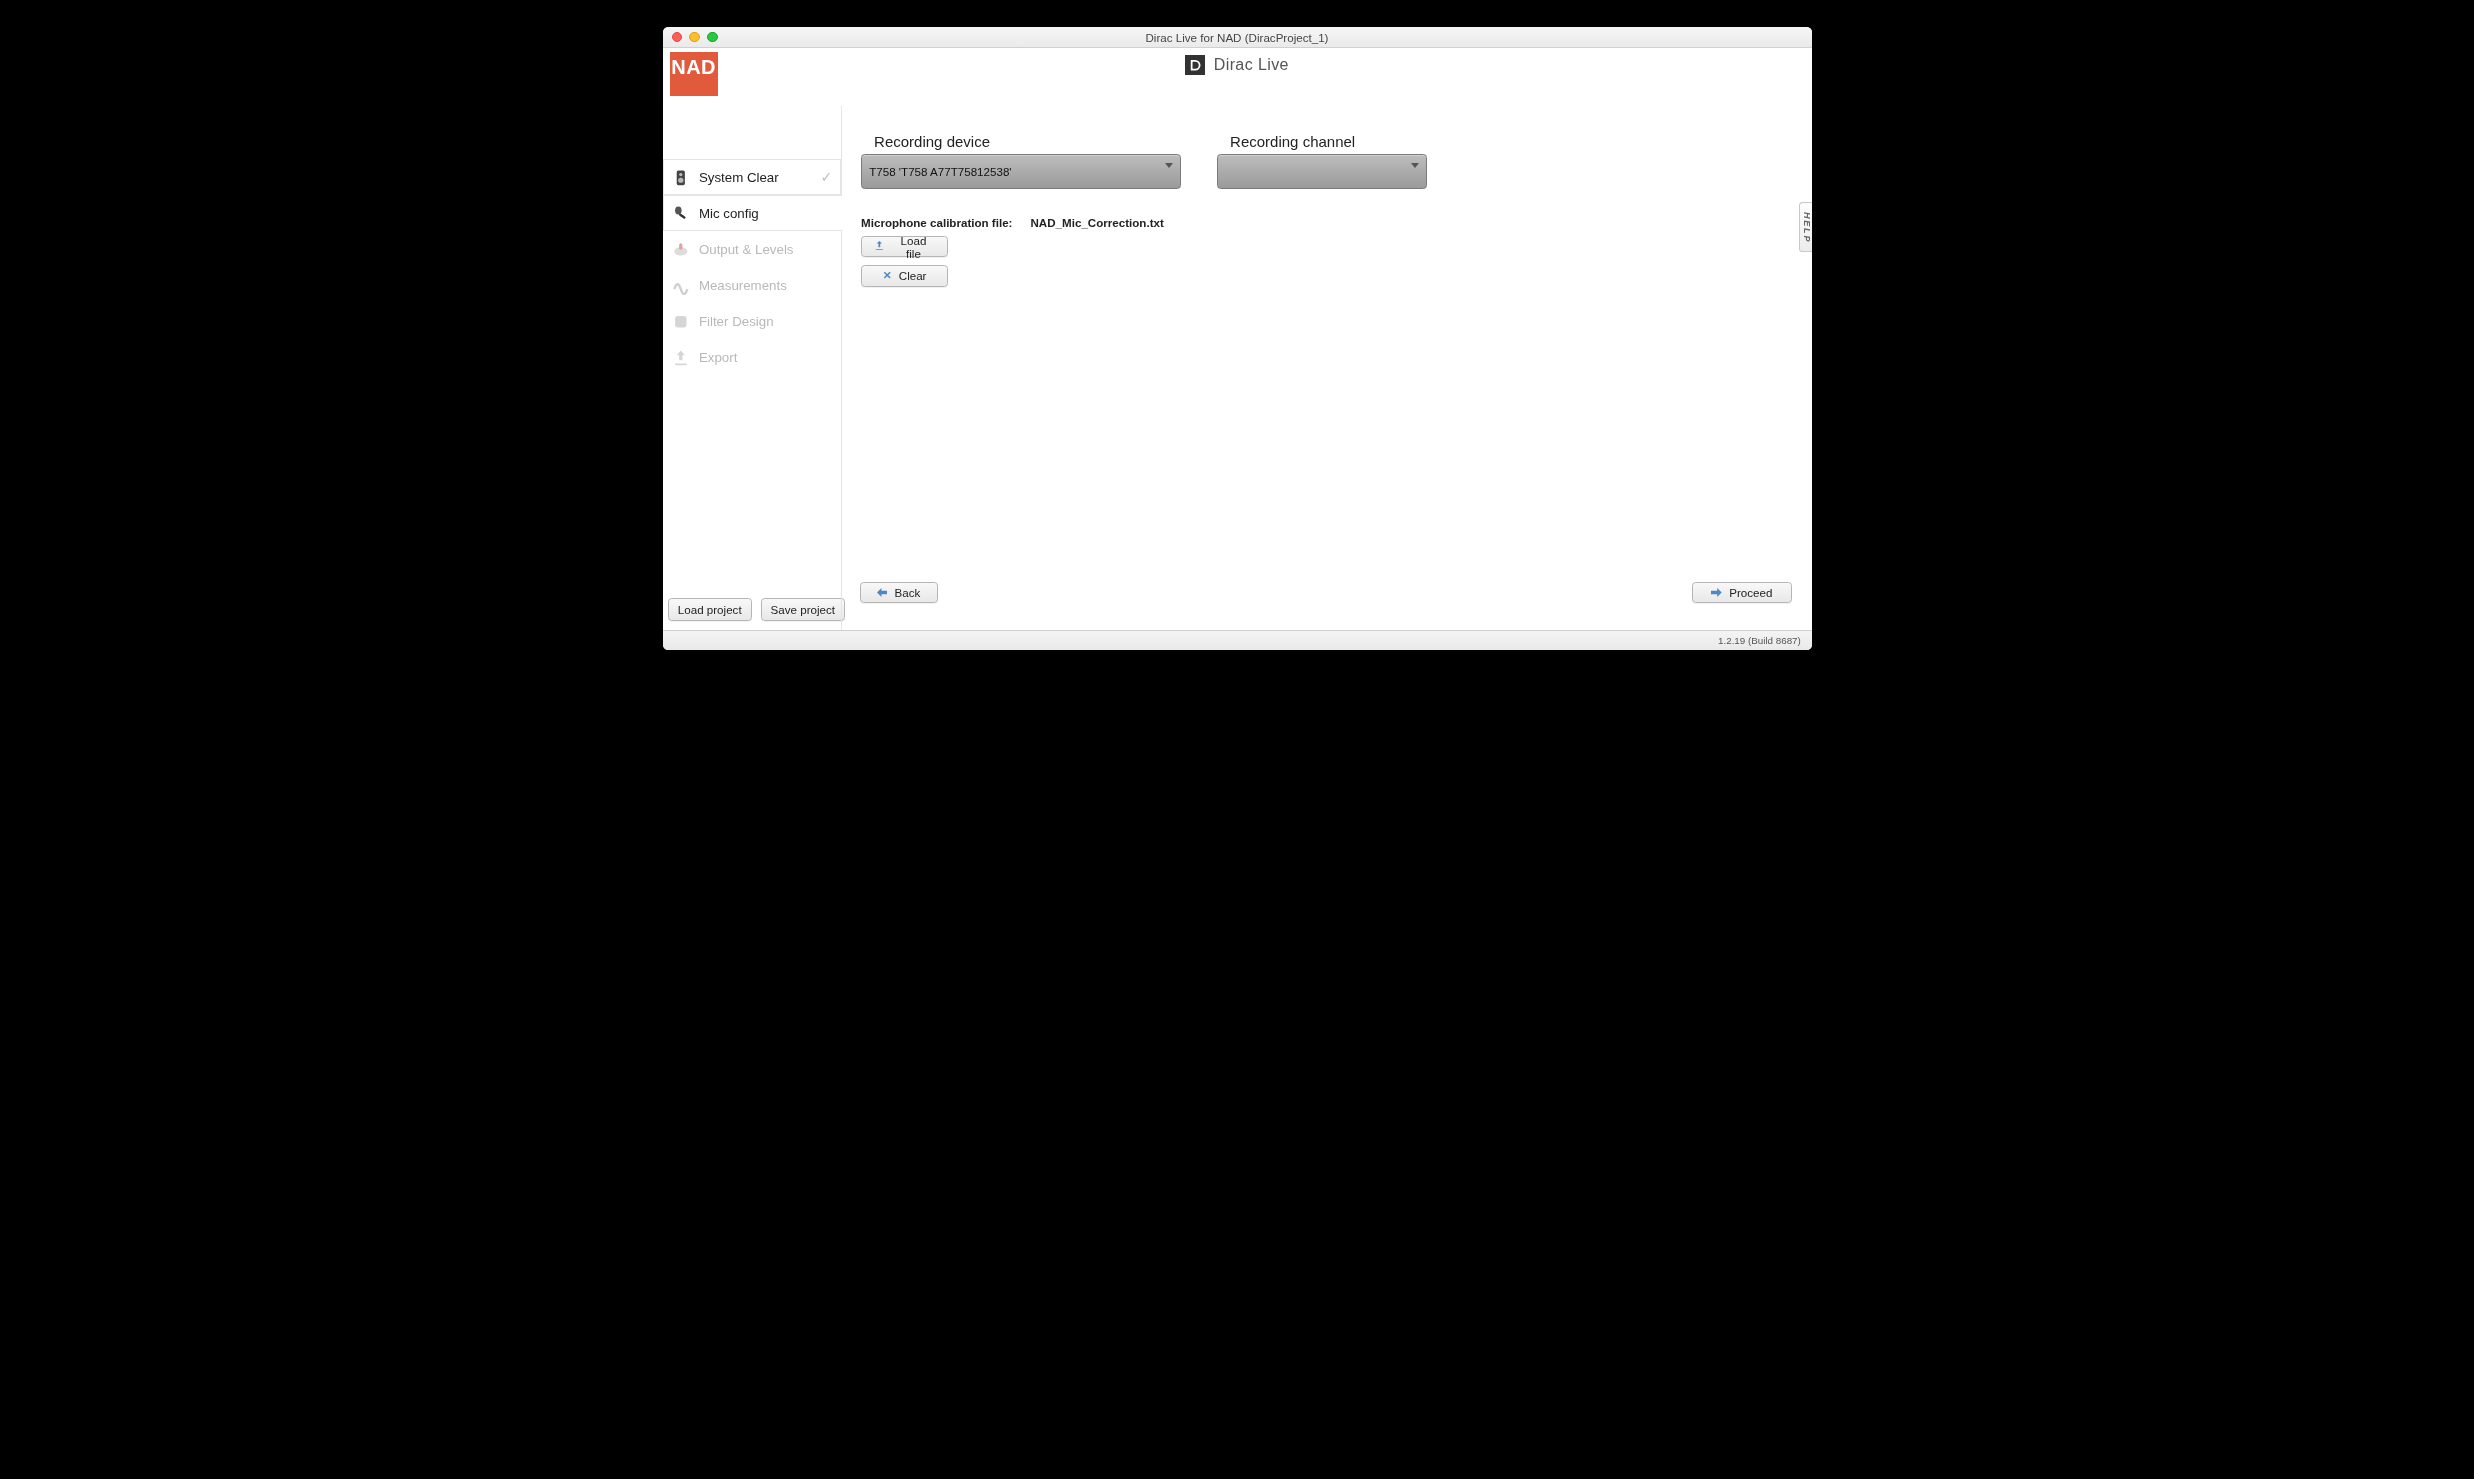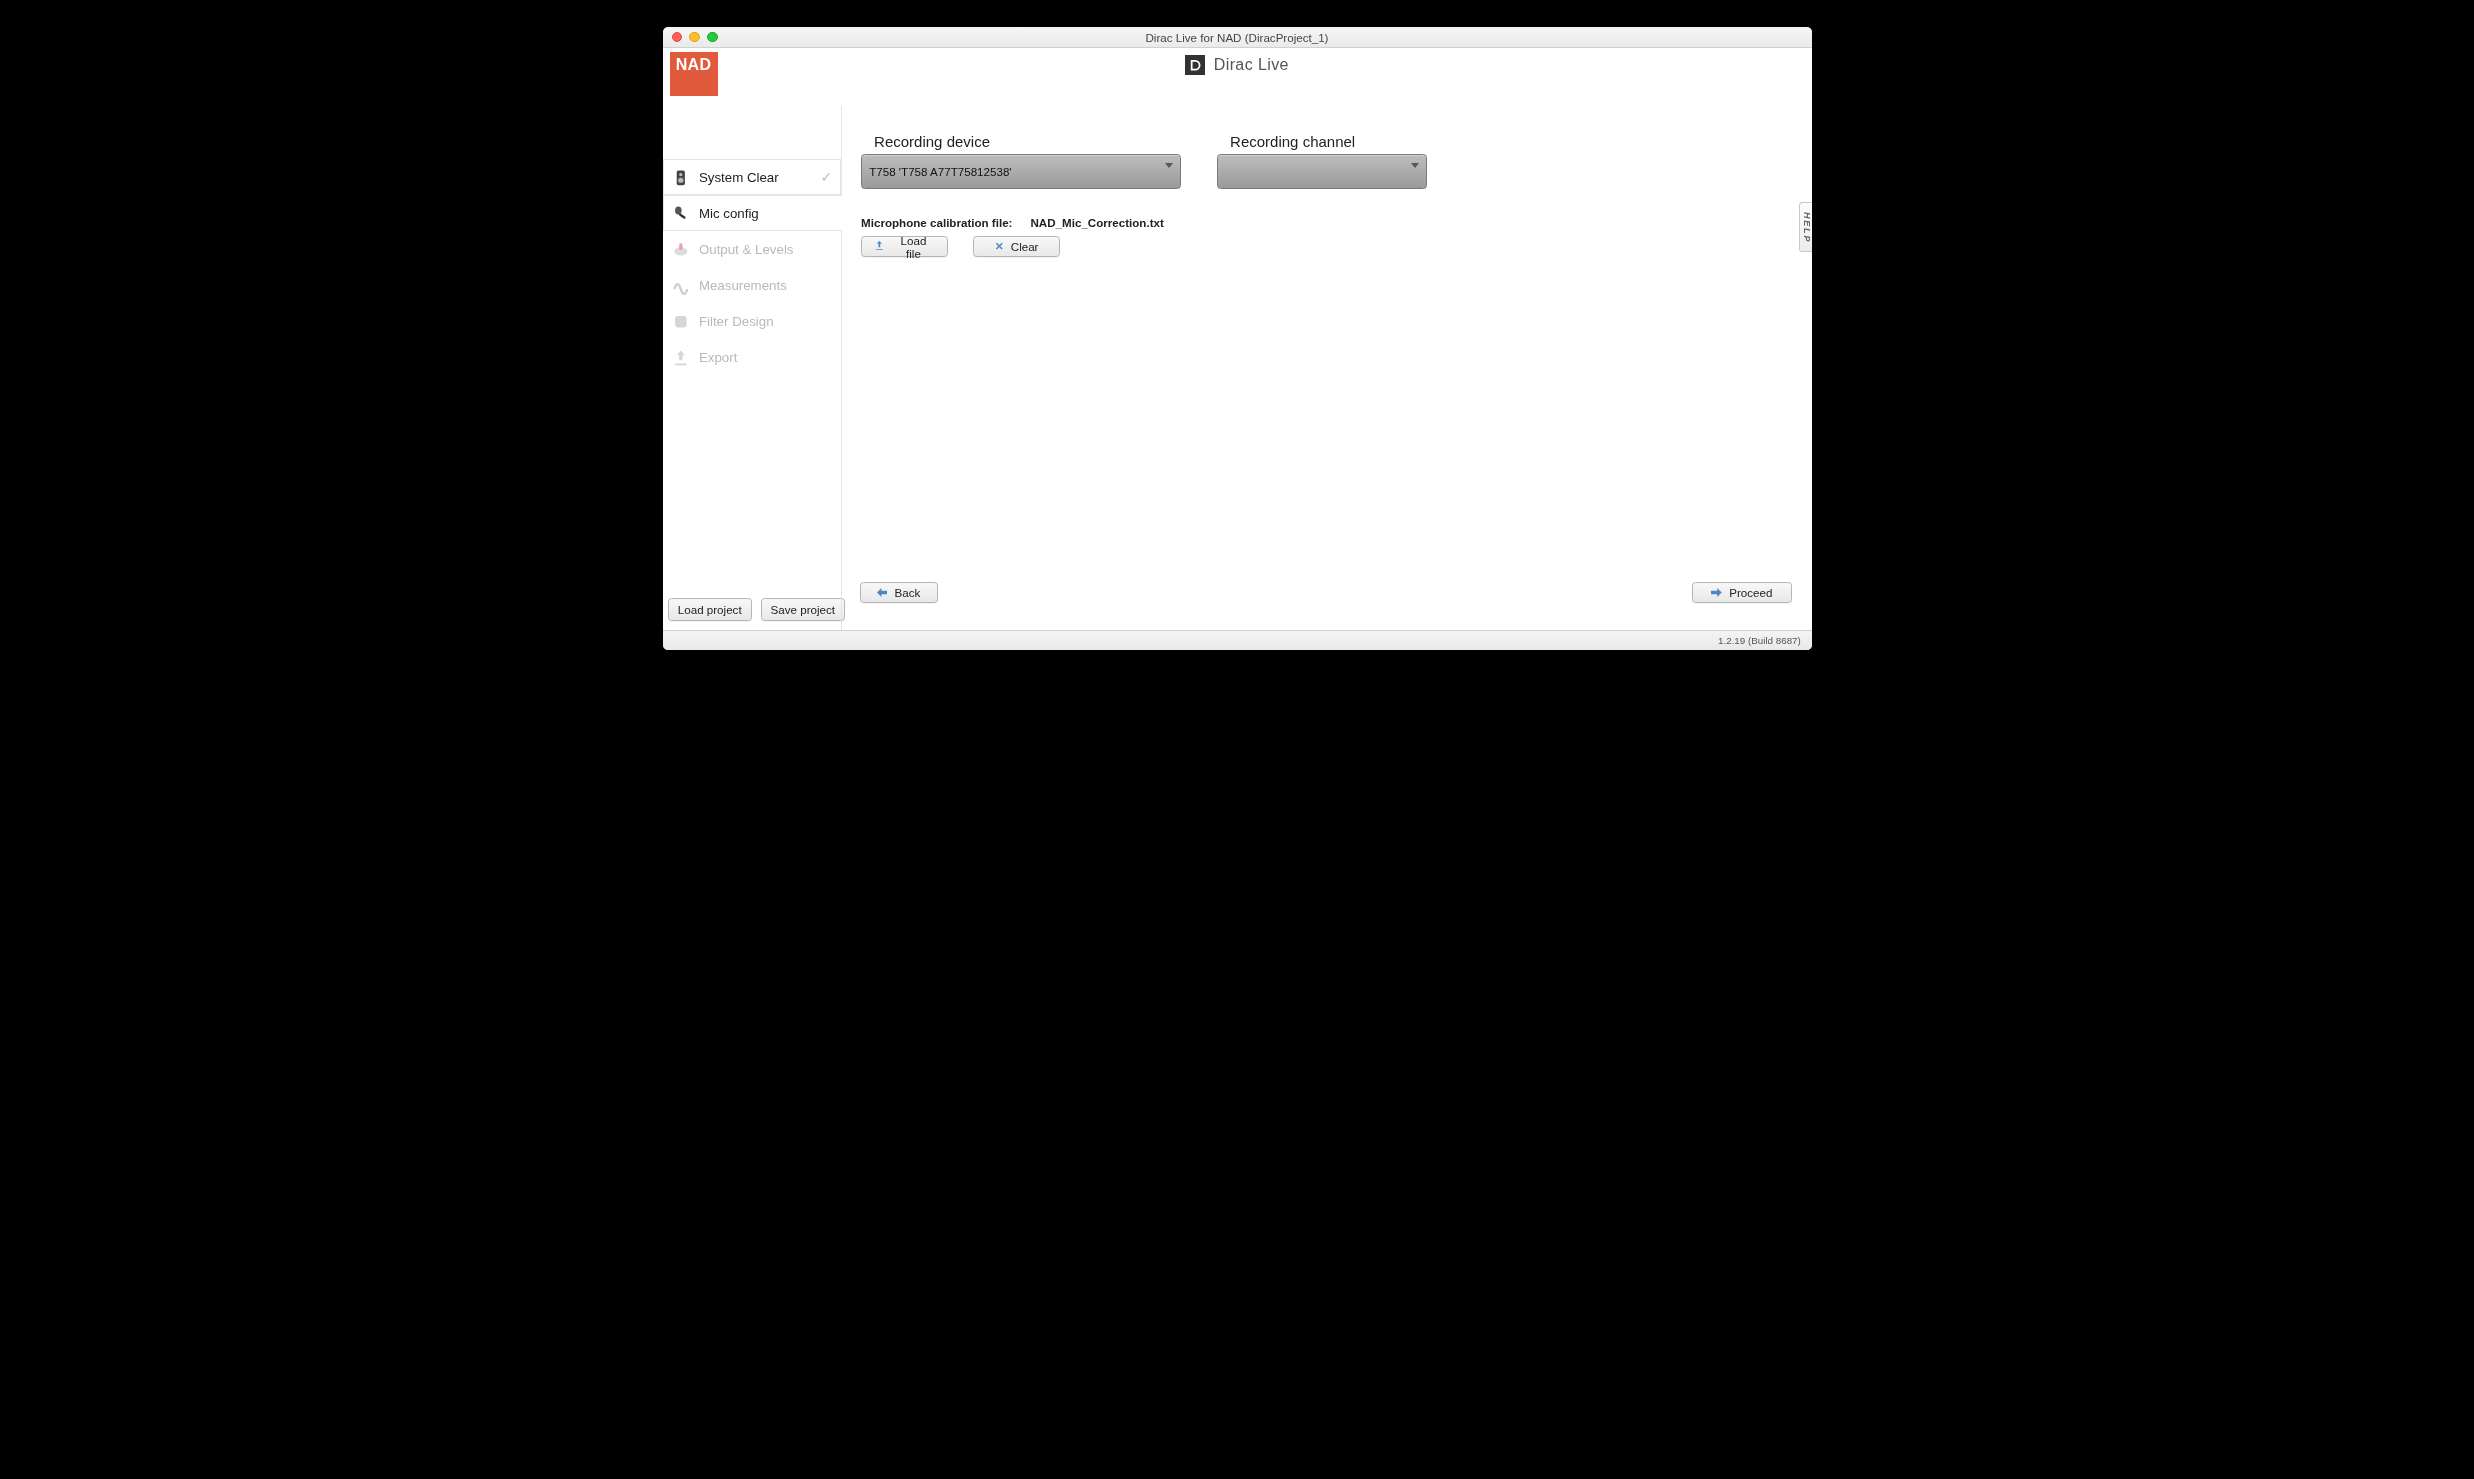--- a/index.html
+++ b/index.html
@@ -46,21 +46,21 @@
     background: #fff;
     position: relative;
   }
   .nad-logo {
     position: absolute;
     left: 7.1px; top: 3.6px;
     width: 48px; height: 44px;
     background: #e15a3b;
     color: #fff;
     font-weight: 800;
-    font-size: 16px;
+    font-size: 20px;
     display: flex;
     align-items: flex-start;
     justify-content: center;
     padding-top: 4.4px;
     font-family: Arial, sans-serif;
     letter-spacing: 0.4px;
   }
   .dirac-brand {
     position: absolute; left: 0; right: 0; top: 7.1px;
     display: flex; align-items: center; justify-content: center;
@@ -158,21 +158,21 @@
     color:#222;
     display:inline-flex;
     align-items:center;
     justify-content:center;
     gap:7.1px;
     padding:0 12.4px;
     cursor:pointer;
     box-shadow: 0 0.9px 0 rgba(0,0,0,0.05);
   }
   .btn .bicon { font-size:10.7px; }
-  .btn-row { display:flex; gap:25px; }
+  .btn-row { display:flex; gap:8px;flex-direction:column; }
 
   .footer-left {
     position:absolute; left:5.3px; bottom:9px;
     display:flex; gap:9px;
   }
   .footer-left .btn { padding:5px 9px; height:23px; }
 
   .nav-buttons {
     position:absolute; left:197px; right:19.6px; bottom:27px;
     display:flex; justify-content:space-between;

